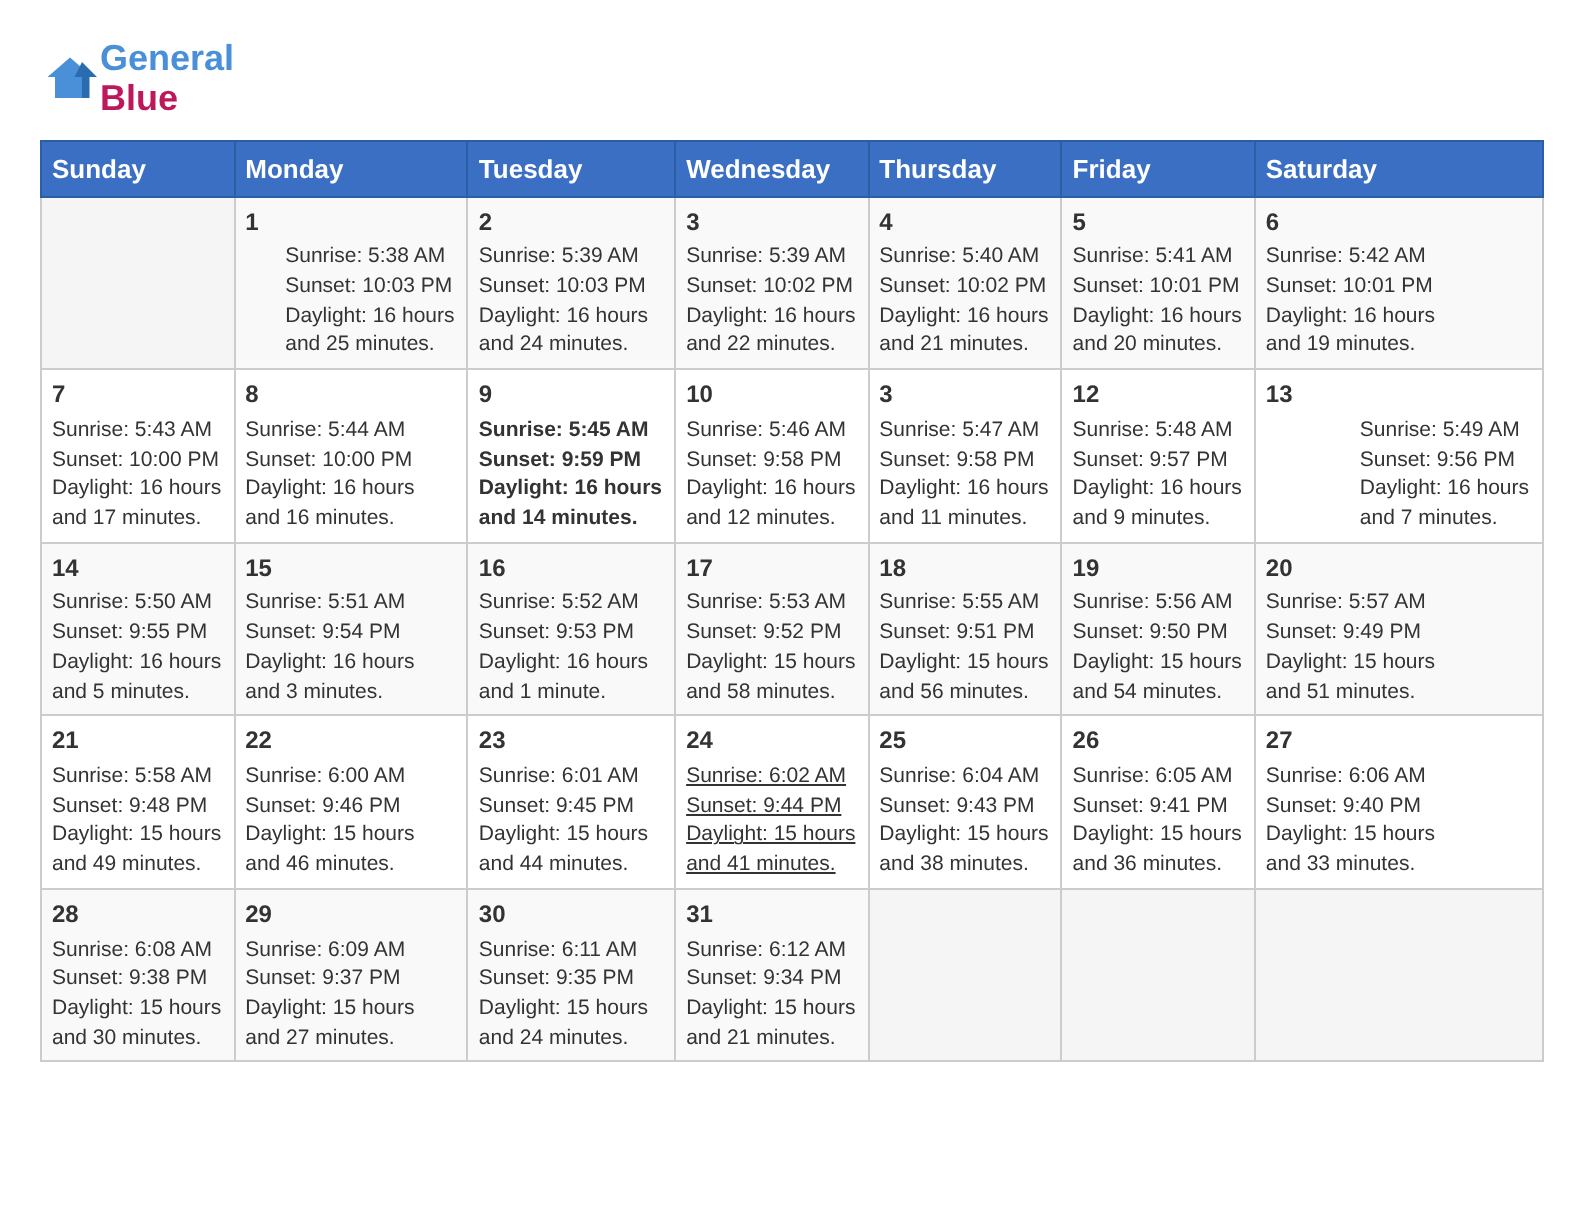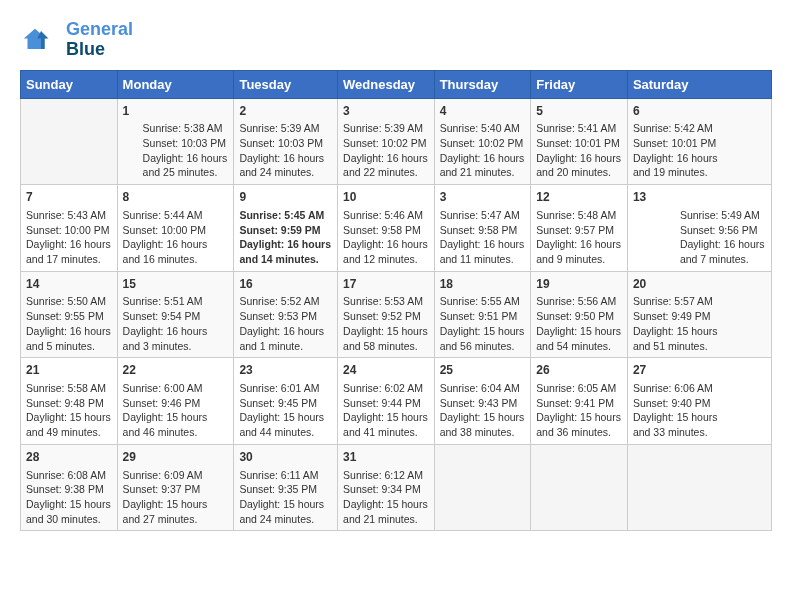--- a/index.html
+++ b/index.html
@@ -12,21 +12,21 @@
     }
     .header {
       display: flex;
       justify-content: space-between;
       align-items: flex-start;
       margin-bottom: 10px;
     }
     .logo {
       display: flex;
       align-items: center;
-      gap: 16px;
+      gap: 0;
     }
     .logo-text {
       font-size: 18px;
       font-weight: bold;
       color: #333;
       line-height: 1.1;
     }
     .logo-text span {
       color: #4a90d9;
     }
@@ -91,21 +91,21 @@
 <body>
 
 <div class="header">
   <div class="logo">
     <svg class="logo-icon" viewBox="0 0 40 40">
       <polygon points="20,5 35,18 30,18 30,32 10,32 10,18 5,18" fill="#4a90d9"></polygon>
       <polygon points="28,8 38,18 33,18 33,32 28,32 28,18 23,18" fill="#2a6cb0"></polygon>
     </svg>
     <div>
       <div class="logo-text"><span>General</span></div>
-      <div class="logo-text"><span style="color:#0c4a6e">Blue</span></div>
+      <div class="logo-text"><span style="color:#be185d">Blue</span></div>
     </div>
   </div>
   <div class="title-section">
     <div class="month-title"></div>
     <div class="subtitle"></div>
   </div>
 </div>
 
 <table>
   <thead>
@@ -284,21 +284,21 @@
         </td>
         <td>
           <span class="day-num">23</span>
           <div class="day-info" style="white-space: pre-line;">Sunrise: 6:01 AM
 Sunset: 9:45 PM
 Daylight: 15 hours
 and 44 minutes.</div>
         </td>
         <td>
           <span class="day-num">24</span>
-          <div class="day-info" style="white-space: pre-line;">Sunrise: 6:02 AM
+          <div class="day-info" style="white-space: pre-line; text-decoration: underline;">Sunrise: 6:02 AM
 Sunset: 9:44 PM
 Daylight: 15 hours
 and 41 minutes.</div>
         </td>
         <td>
           <span class="day-num">25</span>
           <div class="day-info" style="white-space: pre-line;">Sunrise: 6:04 AM
 Sunset: 9:43 PM
 Daylight: 15 hours
 and 38 minutes.</div>

